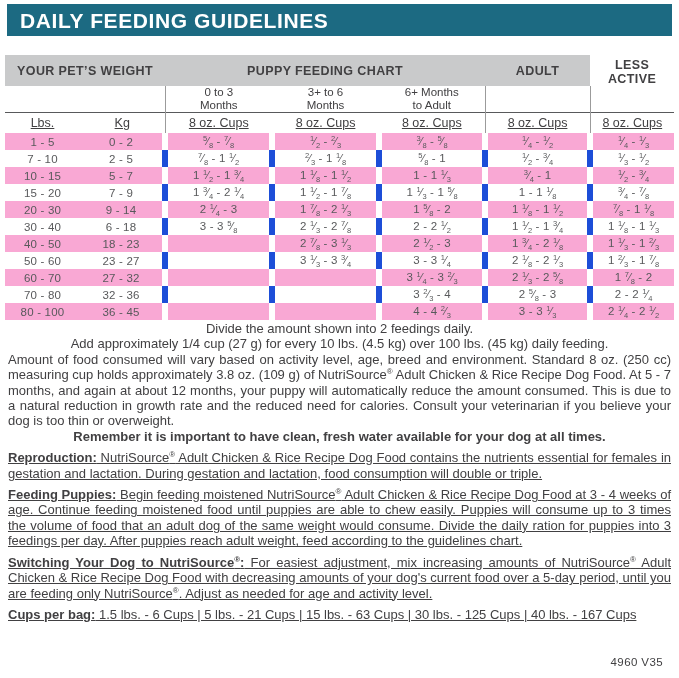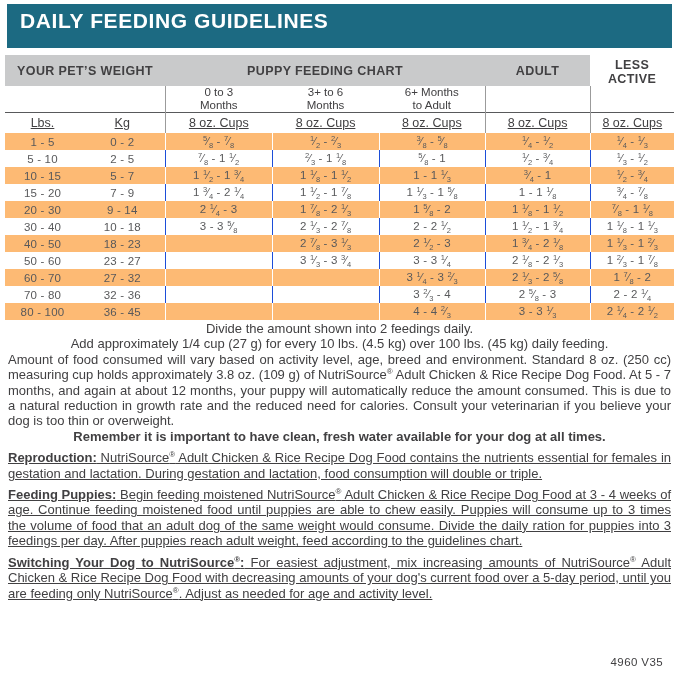--- a/index.html
+++ b/index.html
@@ -2,21 +2,21 @@
 <html><head>
 <meta charset="utf-8">
 <style>
   html,body { margin:0; padding:0; background:#fff; }
   .page {
     position:relative; width:679px; height:678px; background:#ffffff;
     font-family:"Liberation Sans", sans-serif; color:#414042; overflow:hidden;
   }
   
   .title-bar {
-    position:absolute; left:7px; top:4px; width:665px; height:44px;
+    position:absolute; left:7px; top:4px; width:665px; height:32px;
     background:#1c6a82; box-sizing:border-box;
   }
   .title-bar .title {
     color:#ffffff; font-weight:bold; font-size:21px; line-height:34px;
     padding-left:13px; letter-spacing:0.6px; white-space:nowrap;
   }
   
   table.feeding {
     position:absolute; top:55px; left:5px; width:669px;
     border-collapse:collapse; table-layout:fixed;
@@ -36,22 +36,22 @@
   tr.units { height:21px;text-decoration:underline; }
   tr.units td {
     font-size:12.5px; color:#414042; vertical-align:middle; background:#fff;
     border-top:1px solid #58595b;
   }
   .bl { border-left:1px solid #9b9b9b; }
   tr.data { height:17px; }
   tr.data td {
     font-size:11.5px; color:#58595b; vertical-align:middle; letter-spacing:0.2px;
   }
-  tr.data td:nth-child(n+3) { border-left:1px solid #1d4ed8; }
-  tr.data.stripe td { background:#fdba74; }
+  tr.data td:nth-child(n+3) { border-left:6px solid #1d4ed8; }
+  tr.data.stripe td { background:#f9a8d4; }
   tr.data.stripe td:nth-child(n+3) { border-left-color:#ffffff; }
   
   .fx { white-space:nowrap; }
   .nu { font-size:7.5px; vertical-align:4px; letter-spacing:0; }
   .de { font-size:7.5px; vertical-align:-2.5px; letter-spacing:0; }
   .sl { font-size:11px; letter-spacing:0; }
   
   .text-content {
     position:absolute; left:8px; top:321px; width:663px;
     font-size:13px; line-height:15.4px; color:#414042;
@@ -118,21 +118,21 @@
         <tr class="data stripe">
           <td>1 - 5</td>
           <td>0 - 2</td>
           <td><span class="fx"><span class="nu">5</span><span class="sl">⁄</span><span class="de">8</span></span> - <span class="fx"><span class="nu">7</span><span class="sl">⁄</span><span class="de">8</span></span></td>
           <td><span class="fx"><span class="nu">1</span><span class="sl">⁄</span><span class="de">2</span></span> - <span class="fx"><span class="nu">2</span><span class="sl">⁄</span><span class="de">3</span></span></td>
           <td><span class="fx"><span class="nu">3</span><span class="sl">⁄</span><span class="de">8</span></span> - <span class="fx"><span class="nu">5</span><span class="sl">⁄</span><span class="de">8</span></span></td>
           <td><span class="fx"><span class="nu">1</span><span class="sl">⁄</span><span class="de">4</span></span> - <span class="fx"><span class="nu">1</span><span class="sl">⁄</span><span class="de">2</span></span></td>
           <td><span class="fx"><span class="nu">1</span><span class="sl">⁄</span><span class="de">4</span></span> - <span class="fx"><span class="nu">1</span><span class="sl">⁄</span><span class="de">3</span></span></td>
         </tr>
         <tr class="data">
-          <td>5 - 10</td>
+          <td>7 - 10</td>
           <td>2 - 5</td>
           <td><span class="fx"><span class="nu">7</span><span class="sl">⁄</span><span class="de">8</span></span> - 1 <span class="fx"><span class="nu">1</span><span class="sl">⁄</span><span class="de">2</span></span></td>
           <td><span class="fx"><span class="nu">2</span><span class="sl">⁄</span><span class="de">3</span></span> - 1 <span class="fx"><span class="nu">1</span><span class="sl">⁄</span><span class="de">8</span></span></td>
           <td><span class="fx"><span class="nu">5</span><span class="sl">⁄</span><span class="de">8</span></span> - 1</td>
           <td><span class="fx"><span class="nu">1</span><span class="sl">⁄</span><span class="de">2</span></span> - <span class="fx"><span class="nu">3</span><span class="sl">⁄</span><span class="de">4</span></span></td>
           <td><span class="fx"><span class="nu">1</span><span class="sl">⁄</span><span class="de">3</span></span> - <span class="fx"><span class="nu">1</span><span class="sl">⁄</span><span class="de">2</span></span></td>
         </tr>
         <tr class="data stripe">
           <td>10 - 15</td>
           <td>5 - 7</td>
@@ -155,21 +155,21 @@
           <td>20 - 30</td>
           <td>9 - 14</td>
           <td>2 <span class="fx"><span class="nu">1</span><span class="sl">⁄</span><span class="de">4</span></span> - 3</td>
           <td>1 <span class="fx"><span class="nu">7</span><span class="sl">⁄</span><span class="de">8</span></span> - 2 <span class="fx"><span class="nu">1</span><span class="sl">⁄</span><span class="de">3</span></span></td>
           <td>1 <span class="fx"><span class="nu">5</span><span class="sl">⁄</span><span class="de">8</span></span> - 2</td>
           <td>1 <span class="fx"><span class="nu">1</span><span class="sl">⁄</span><span class="de">8</span></span> - 1 <span class="fx"><span class="nu">1</span><span class="sl">⁄</span><span class="de">2</span></span></td>
           <td><span class="fx"><span class="nu">7</span><span class="sl">⁄</span><span class="de">8</span></span> - 1 <span class="fx"><span class="nu">1</span><span class="sl">⁄</span><span class="de">8</span></span></td>
         </tr>
         <tr class="data">
           <td>30 - 40</td>
-          <td>10 - 18</td>
+          <td>6 - 18</td>
           <td>3 - 3 <span class="fx"><span class="nu">5</span><span class="sl">⁄</span><span class="de">8</span></span></td>
           <td>2 <span class="fx"><span class="nu">1</span><span class="sl">⁄</span><span class="de">3</span></span> - 2 <span class="fx"><span class="nu">7</span><span class="sl">⁄</span><span class="de">8</span></span></td>
           <td>2 - 2 <span class="fx"><span class="nu">1</span><span class="sl">⁄</span><span class="de">2</span></span></td>
           <td>1 <span class="fx"><span class="nu">1</span><span class="sl">⁄</span><span class="de">2</span></span> - 1 <span class="fx"><span class="nu">3</span><span class="sl">⁄</span><span class="de">4</span></span></td>
           <td>1 <span class="fx"><span class="nu">1</span><span class="sl">⁄</span><span class="de">8</span></span> - 1 <span class="fx"><span class="nu">1</span><span class="sl">⁄</span><span class="de">3</span></span></td>
         </tr>
         <tr class="data stripe">
           <td>40 - 50</td>
           <td>18 - 23</td>
           <td></td>
@@ -218,17 +218,18 @@
   </table>
 
   <div class="text-content">
       <div class="line">Divide the amount shown into 2 feedings daily.</div>
       <div class="line">Add approximately 1/4 cup (27 g) for every 10 lbs. (4.5 kg) over 100 lbs. (45 kg) daily feeding.</div>
       <div class="justify">Amount of food consumed will vary based on activity level, age, breed and environment. Standard 8 oz. (250 cc) measuring cup holds approximately 3.8 oz. (109 g)  of NutriSource<sup>®</sup> Adult Chicken &amp; Rice Recipe Dog Food. At 5 - 7 months, and again at about 12 months, your puppy will automatically reduce the amount consumed. This is due to a natural reduction in growth rate and the reduced need for calories. Consult your veterinarian if you believe your dog is too thin or overweight.</div>
       <div class="line bold">Remember it is important to have clean, fresh water available for your dog at all times.</div>
       <div class="section"><b>Reproduction:</b> NutriSource<sup>®</sup> Adult Chicken &amp; Rice Recipe Dog Food contains the nutrients essential for females in gestation and lactation. During gestation and lactation, food consumption will double or triple.</div>
       <div class="section"><b>Feeding Puppies:</b> Begin feeding moistened NutriSource<sup>®</sup> Adult Chicken &amp; Rice Recipe Dog Food at 3 - 4 weeks of age. Continue feeding moistened food until puppies are able to chew easily. Puppies will consume up to 3 times the volume of food that an adult dog of the same weight would consume. Divide the daily ration for puppies into 3 feedings per day. After puppies reach adult weight, feed according to the guidelines chart.</div>
       <div class="section"><b>Switching Your Dog to NutriSource<sup>®</sup>:</b> For easiest adjustment, mix increasing amounts of NutriSource<sup>®</sup> Adult Chicken &amp; Rice Recipe Dog Food with decreasing amounts of your dog's current food over a 5-day period, until you are feeding only NutriSource<sup>®</sup>. Adjust as needed for age and activity level.</div>
+      <div class="section"><b>Cups per bag:</b> 1.5 lbs. - 6 Cups  |  5 lbs. - 21 Cups  |  15 lbs. -  63 Cups  |  30 lbs. -  125 Cups  |  40 lbs. - 167 Cups</div>
     </div>
 
   <div class="footer-code">4960 V35</div>
 
 </div>
 
 </body></html>

